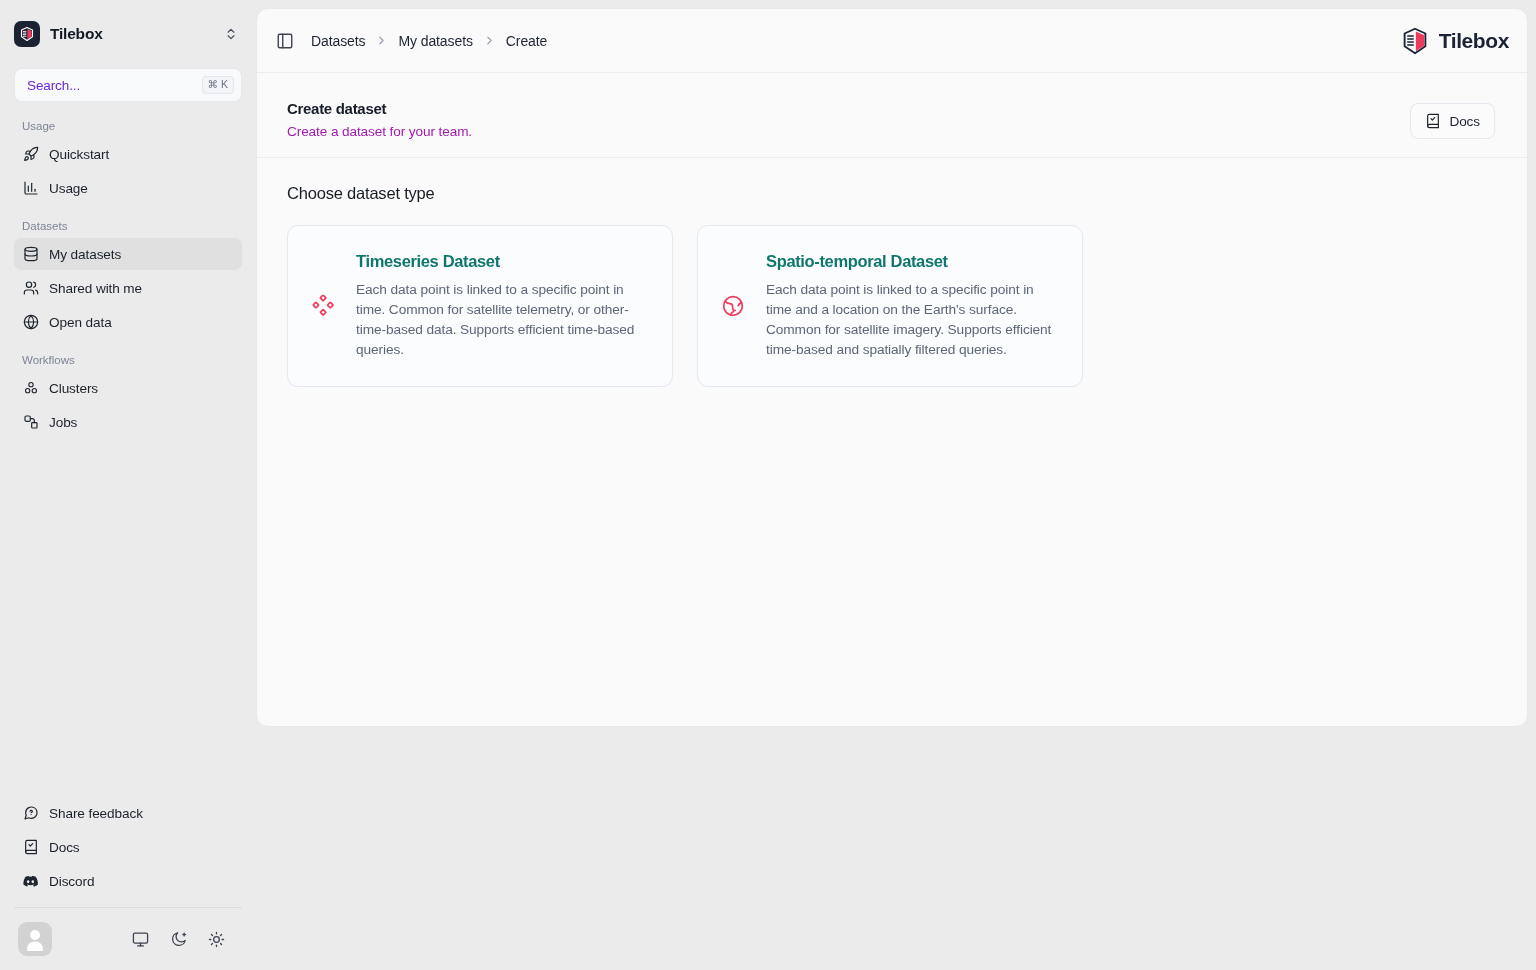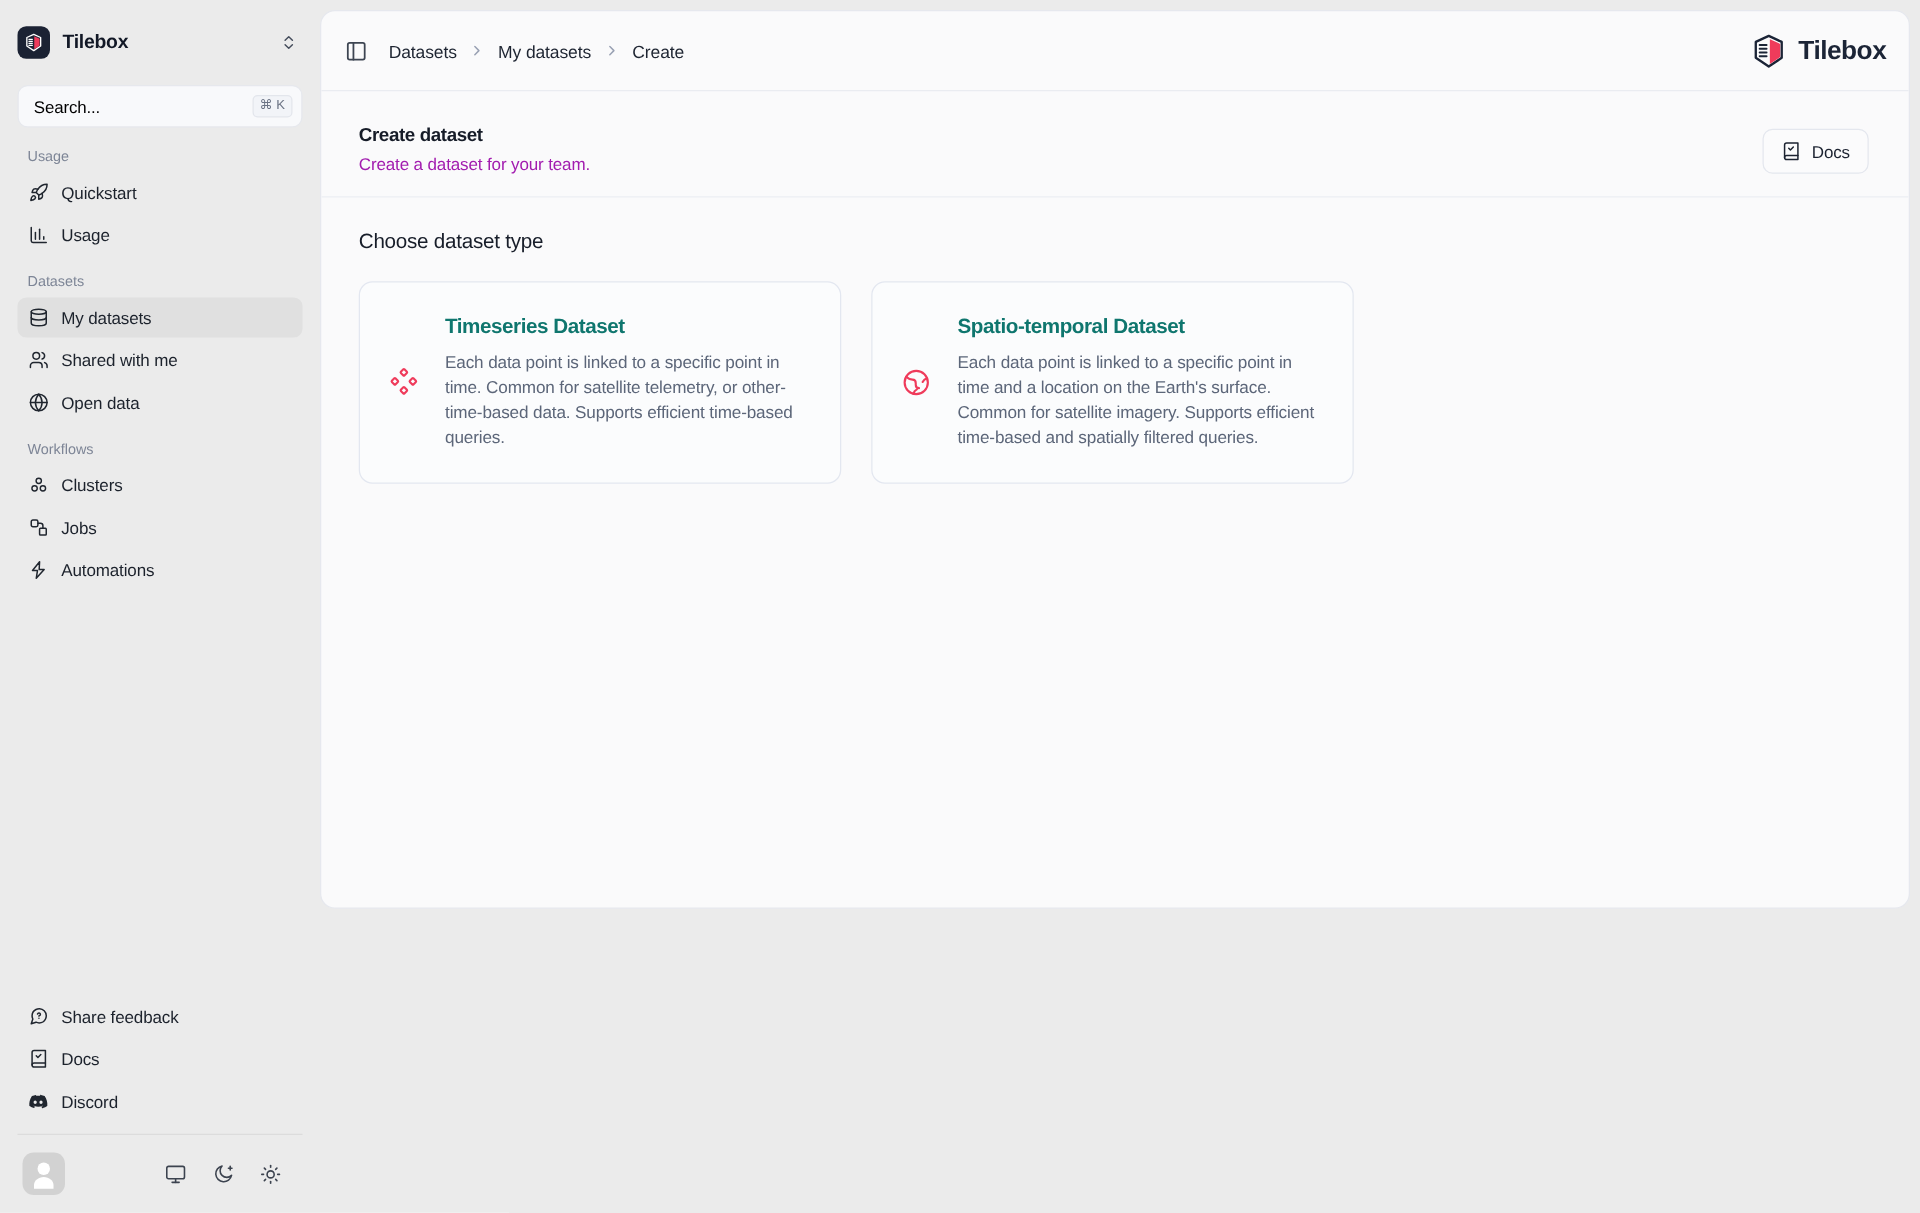--- a/index.html
+++ b/index.html
@@ -41,21 +41,21 @@
   }
 
   .search-wrap { padding: 0 14px; }
   .search-box {
     height: 34px; background: #f8f9fb;
     border: 1px solid #e6e8ed; border-radius: 8px;
     display: flex; align-items: center;
     padding: 0 7px 0 12px; cursor: text;
   }
   .search-placeholder {
-    flex: 1; font-size: 13.5px; color: #000000; letter-spacing: -0.1px;
+    flex: 1; font-size: 13.5px; color: #6d28d9; letter-spacing: -0.1px;
   }
   .kbd {
     font-size: 10.5px; color: #6a7governments; color: #6b7384;
     background: #f2f4f8; border: 1px solid #e3e6ec;
     border-radius: 4px; padding: 2px 5px 3px; line-height: 1;
     font-family: "Liberation Sans", sans-serif;
   }
 
   .sb-scroll { flex: 1; overflow: hidden; padding-top: 14px; }
   .sb-group-label {
@@ -288,28 +288,20 @@
       <div class="sb-item">
         <span class="ico">
           <svg width="16" height="16" viewBox="0 0 24 24" fill="none" stroke="currentColor" stroke-width="1.8" stroke-linecap="round" stroke-linejoin="round">
             <rect x="3" y="3" width="8" height="8" rx="2"></rect>
             <rect x="13" y="13" width="8" height="8" rx="1"></rect>
             <path d="M11 7h3a3 3 0 0 1 3 3v3"></path>
           </svg>
         </span>
         <span class="lbl">Jobs</span>
       </div>
-      <div class="sb-item">
-        <span class="ico">
-          <svg width="16" height="16" viewBox="0 0 24 24" fill="none" stroke="currentColor" stroke-width="1.8" stroke-linecap="round" stroke-linejoin="round">
-            <path d="M13 2 4.5 12.5h6L9 22l9.5-10.5h-6z"></path>
-          </svg>
-        </span>
-        <span class="lbl">Automations</span>
-      </div>
     </div>
 
     <div class="sb-bottom">
       <div class="sb-item">
         <span class="ico">
           <svg width="16" height="16" viewBox="0 0 24 24" fill="none" stroke="currentColor" stroke-width="1.8" stroke-linecap="round" stroke-linejoin="round">
             <path d="M21 11.5a8.38 8.38 0 0 1-.9 3.8 8.5 8.5 0 0 1-7.6 4.7 8.38 8.38 0 0 1-3.8-.9L3 21l1.9-5.7a8.38 8.38 0 0 1-.9-3.8 8.5 8.5 0 0 1 4.7-7.6 8.38 8.38 0 0 1 3.8-.9h.5a8.48 8.48 0 0 1 8 8z"></path>
             <path d="M10.5 9.2a1.8 1.8 0 0 1 3.5.6c0 1.2-1.8 1.8-1.8 1.8"></path>
             <path d="M12.2 14.3h.01"></path>
           </svg>

